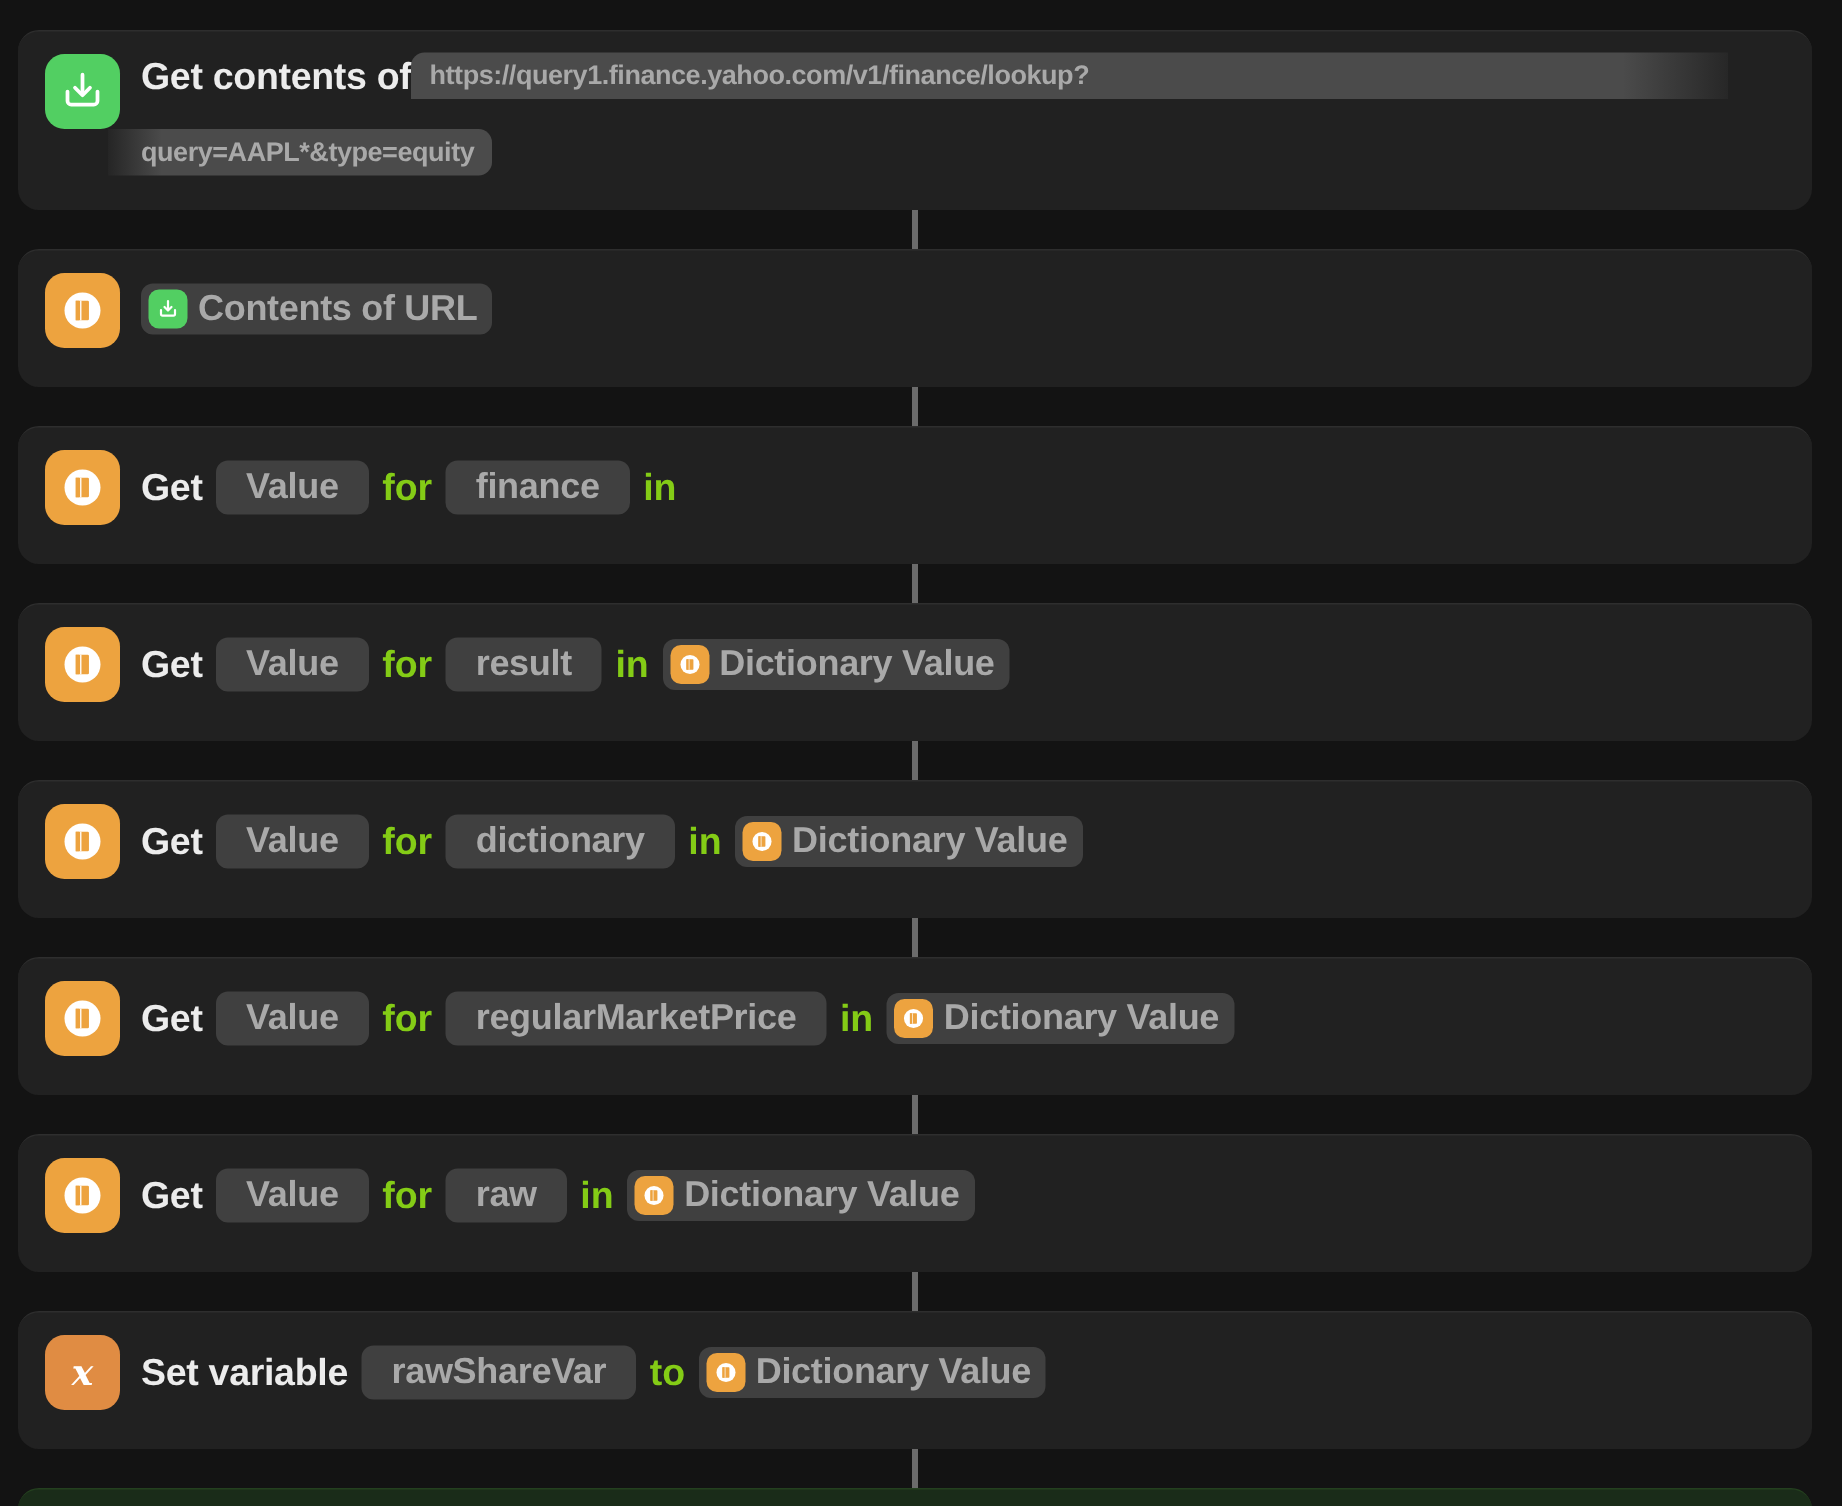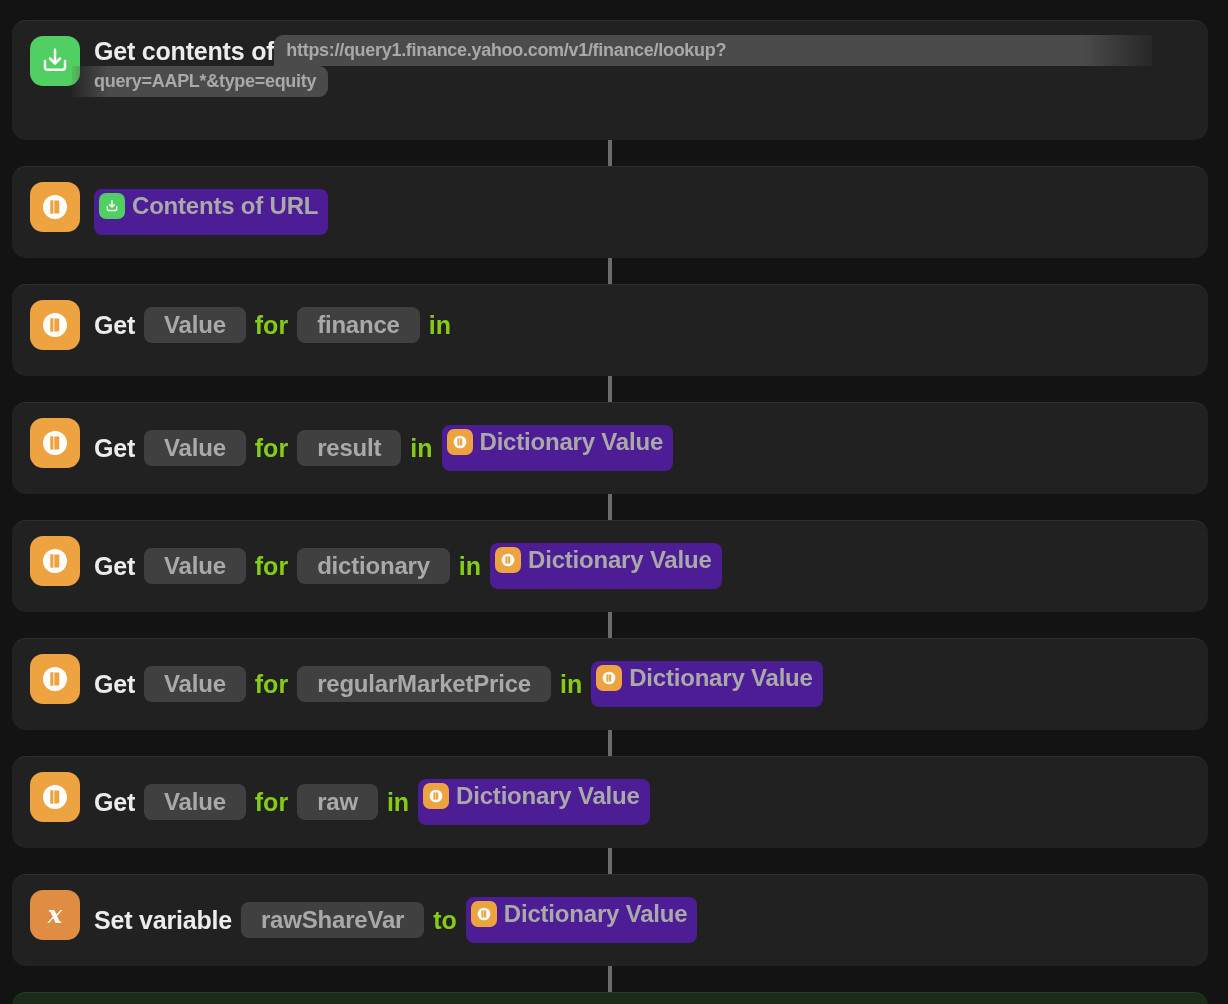--- a/index.html
+++ b/index.html
@@ -99,31 +99,31 @@
     background: #404040;
     border-radius: 8px;
     padding: 4px 20px;
     color: #a9a9a9;
     font-size: 24px;
     font-weight: bold;
     white-space: nowrap;
     letter-spacing: -0.2px;
   }
   .token.var-token {
-    background: #4c1d95;
-    padding: 3px 10px 15px 5px;
+    background: #404040;
+    padding: 3px 10px 3px 5px;
   }
 
   
   .url-token-wrap {
     display: flex;
     flex-direction: column;
     align-items: flex-start;
     gap: 5px;
-    padding-top: 0;
+    padding-top: 20px;
     text-align: right;
   }
   .url-line {
     color: #a9a9a9;
     font-size: 18px;
     font-weight: bold;
     letter-spacing: -0.3px;
     white-space: nowrap;
     padding: 5px 12px;
     border-radius: 9px 0 0 9px;

